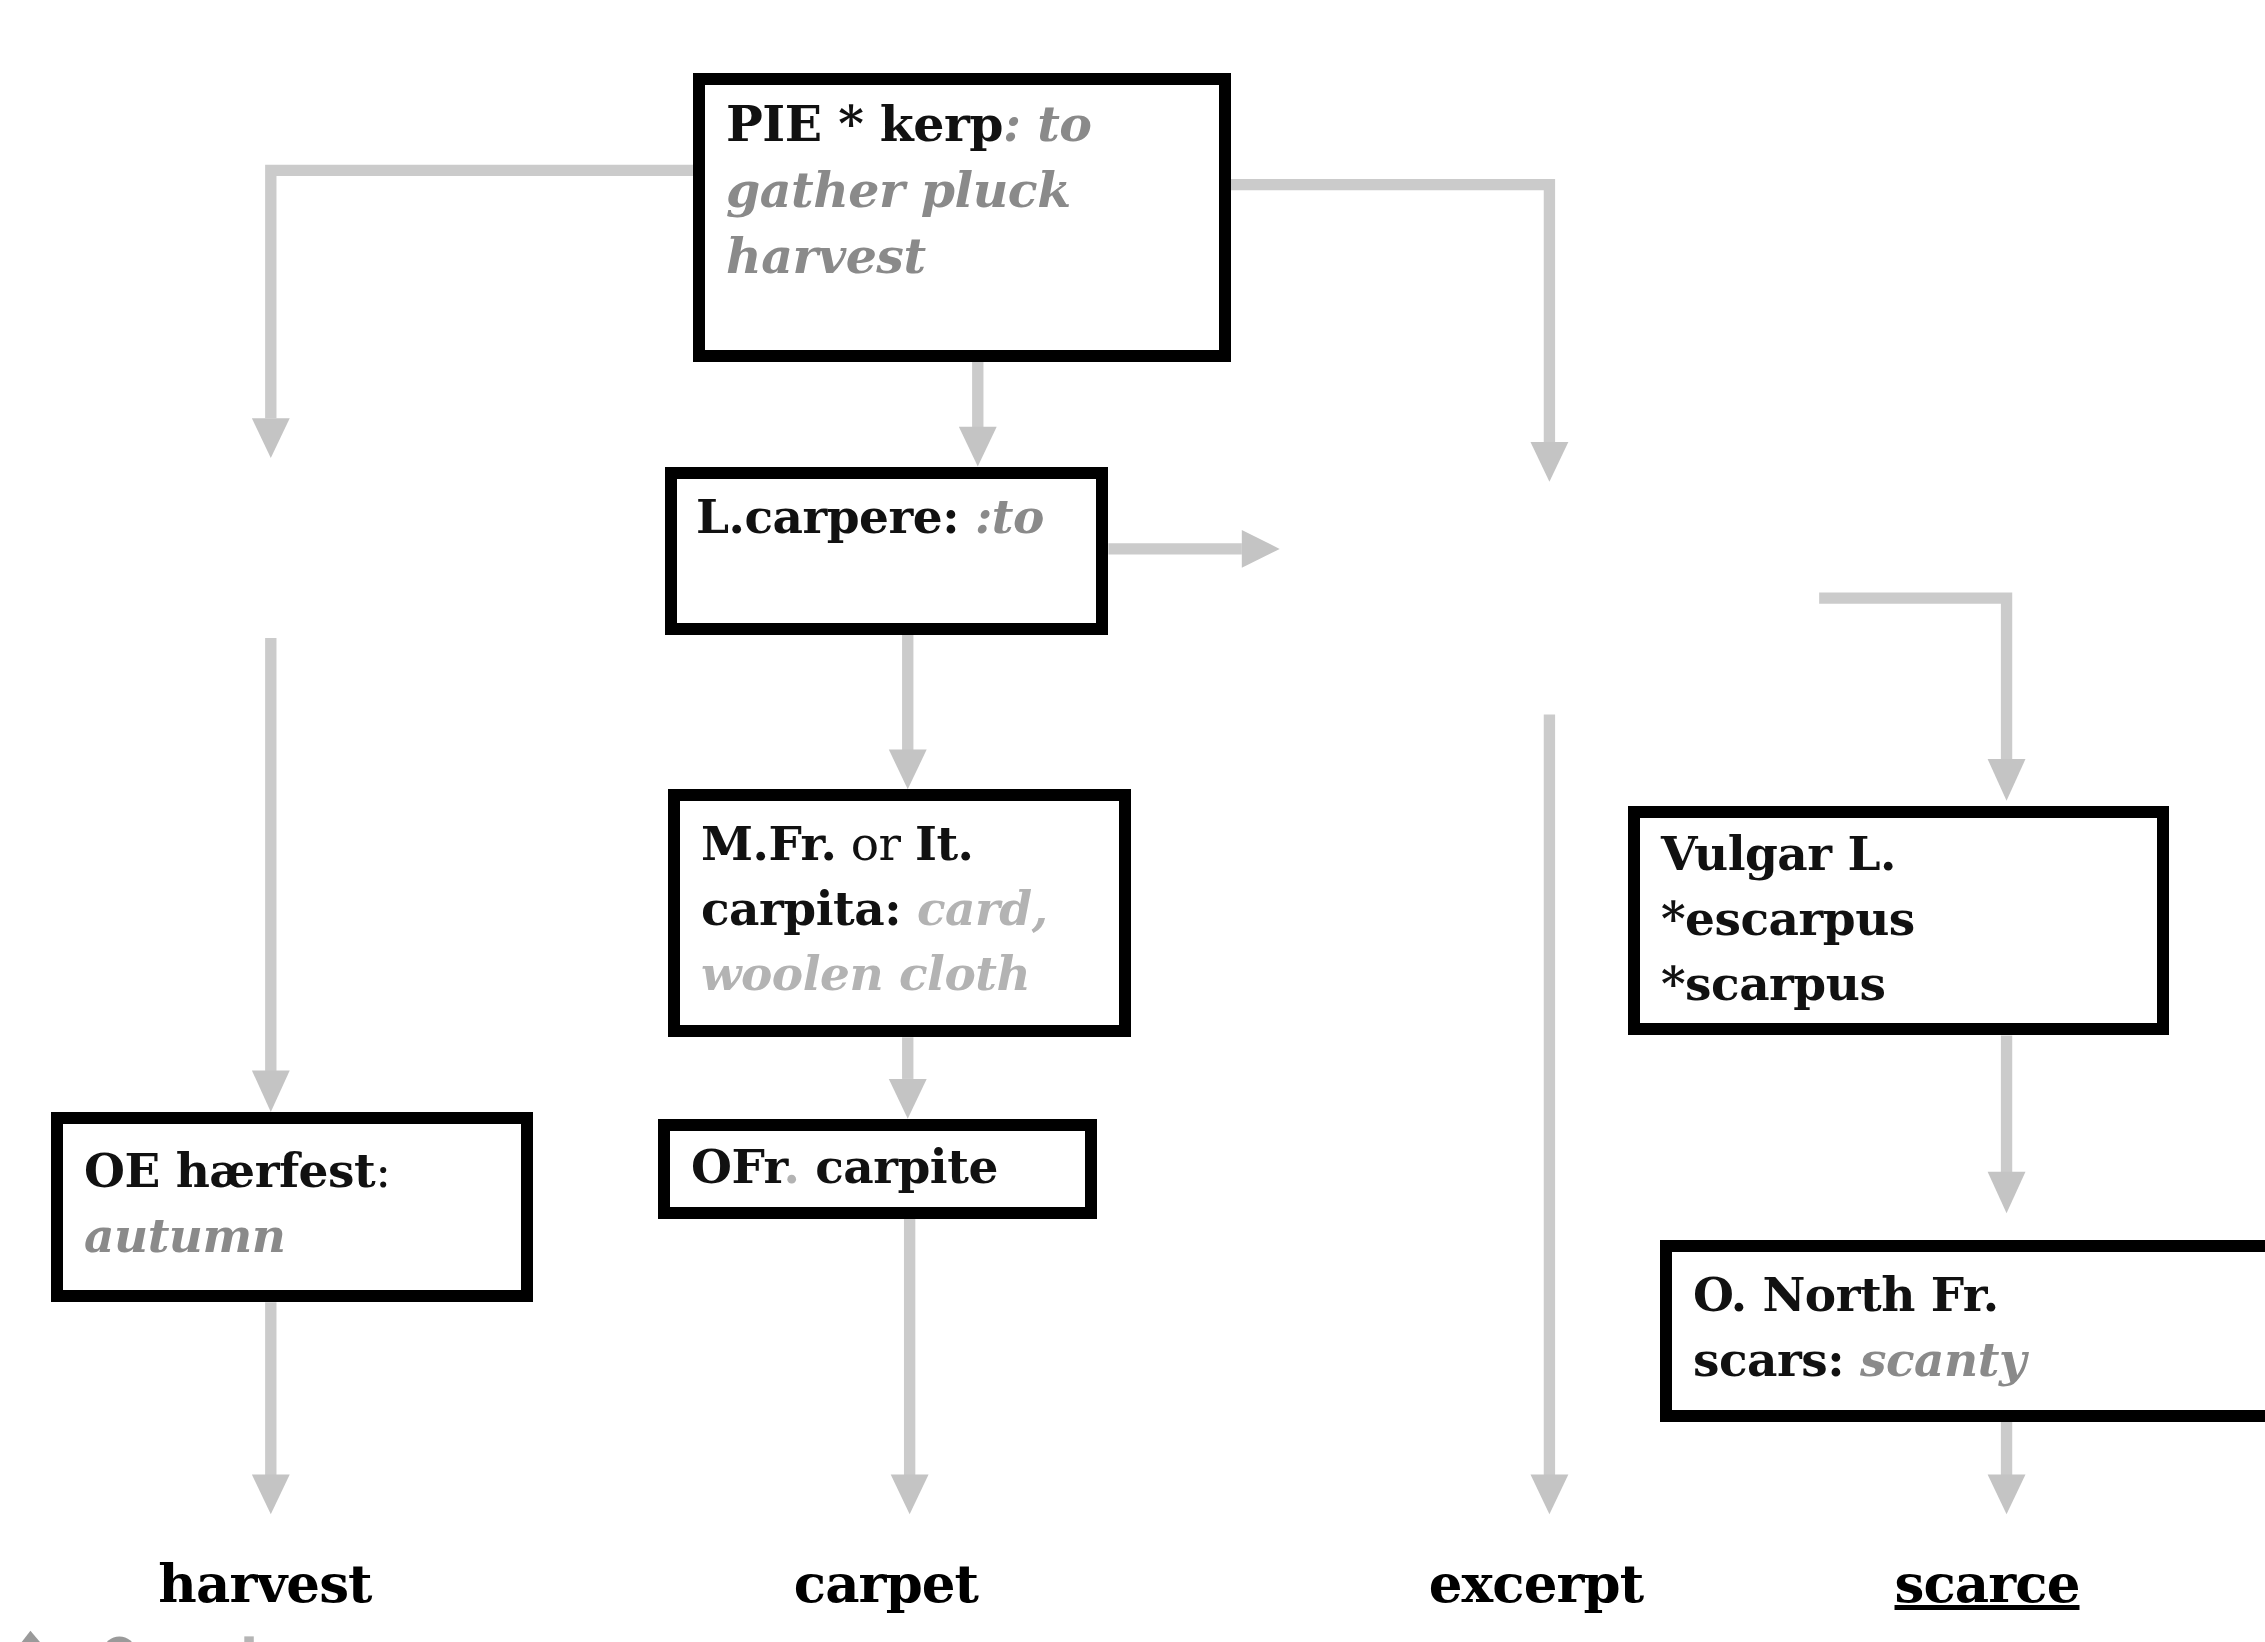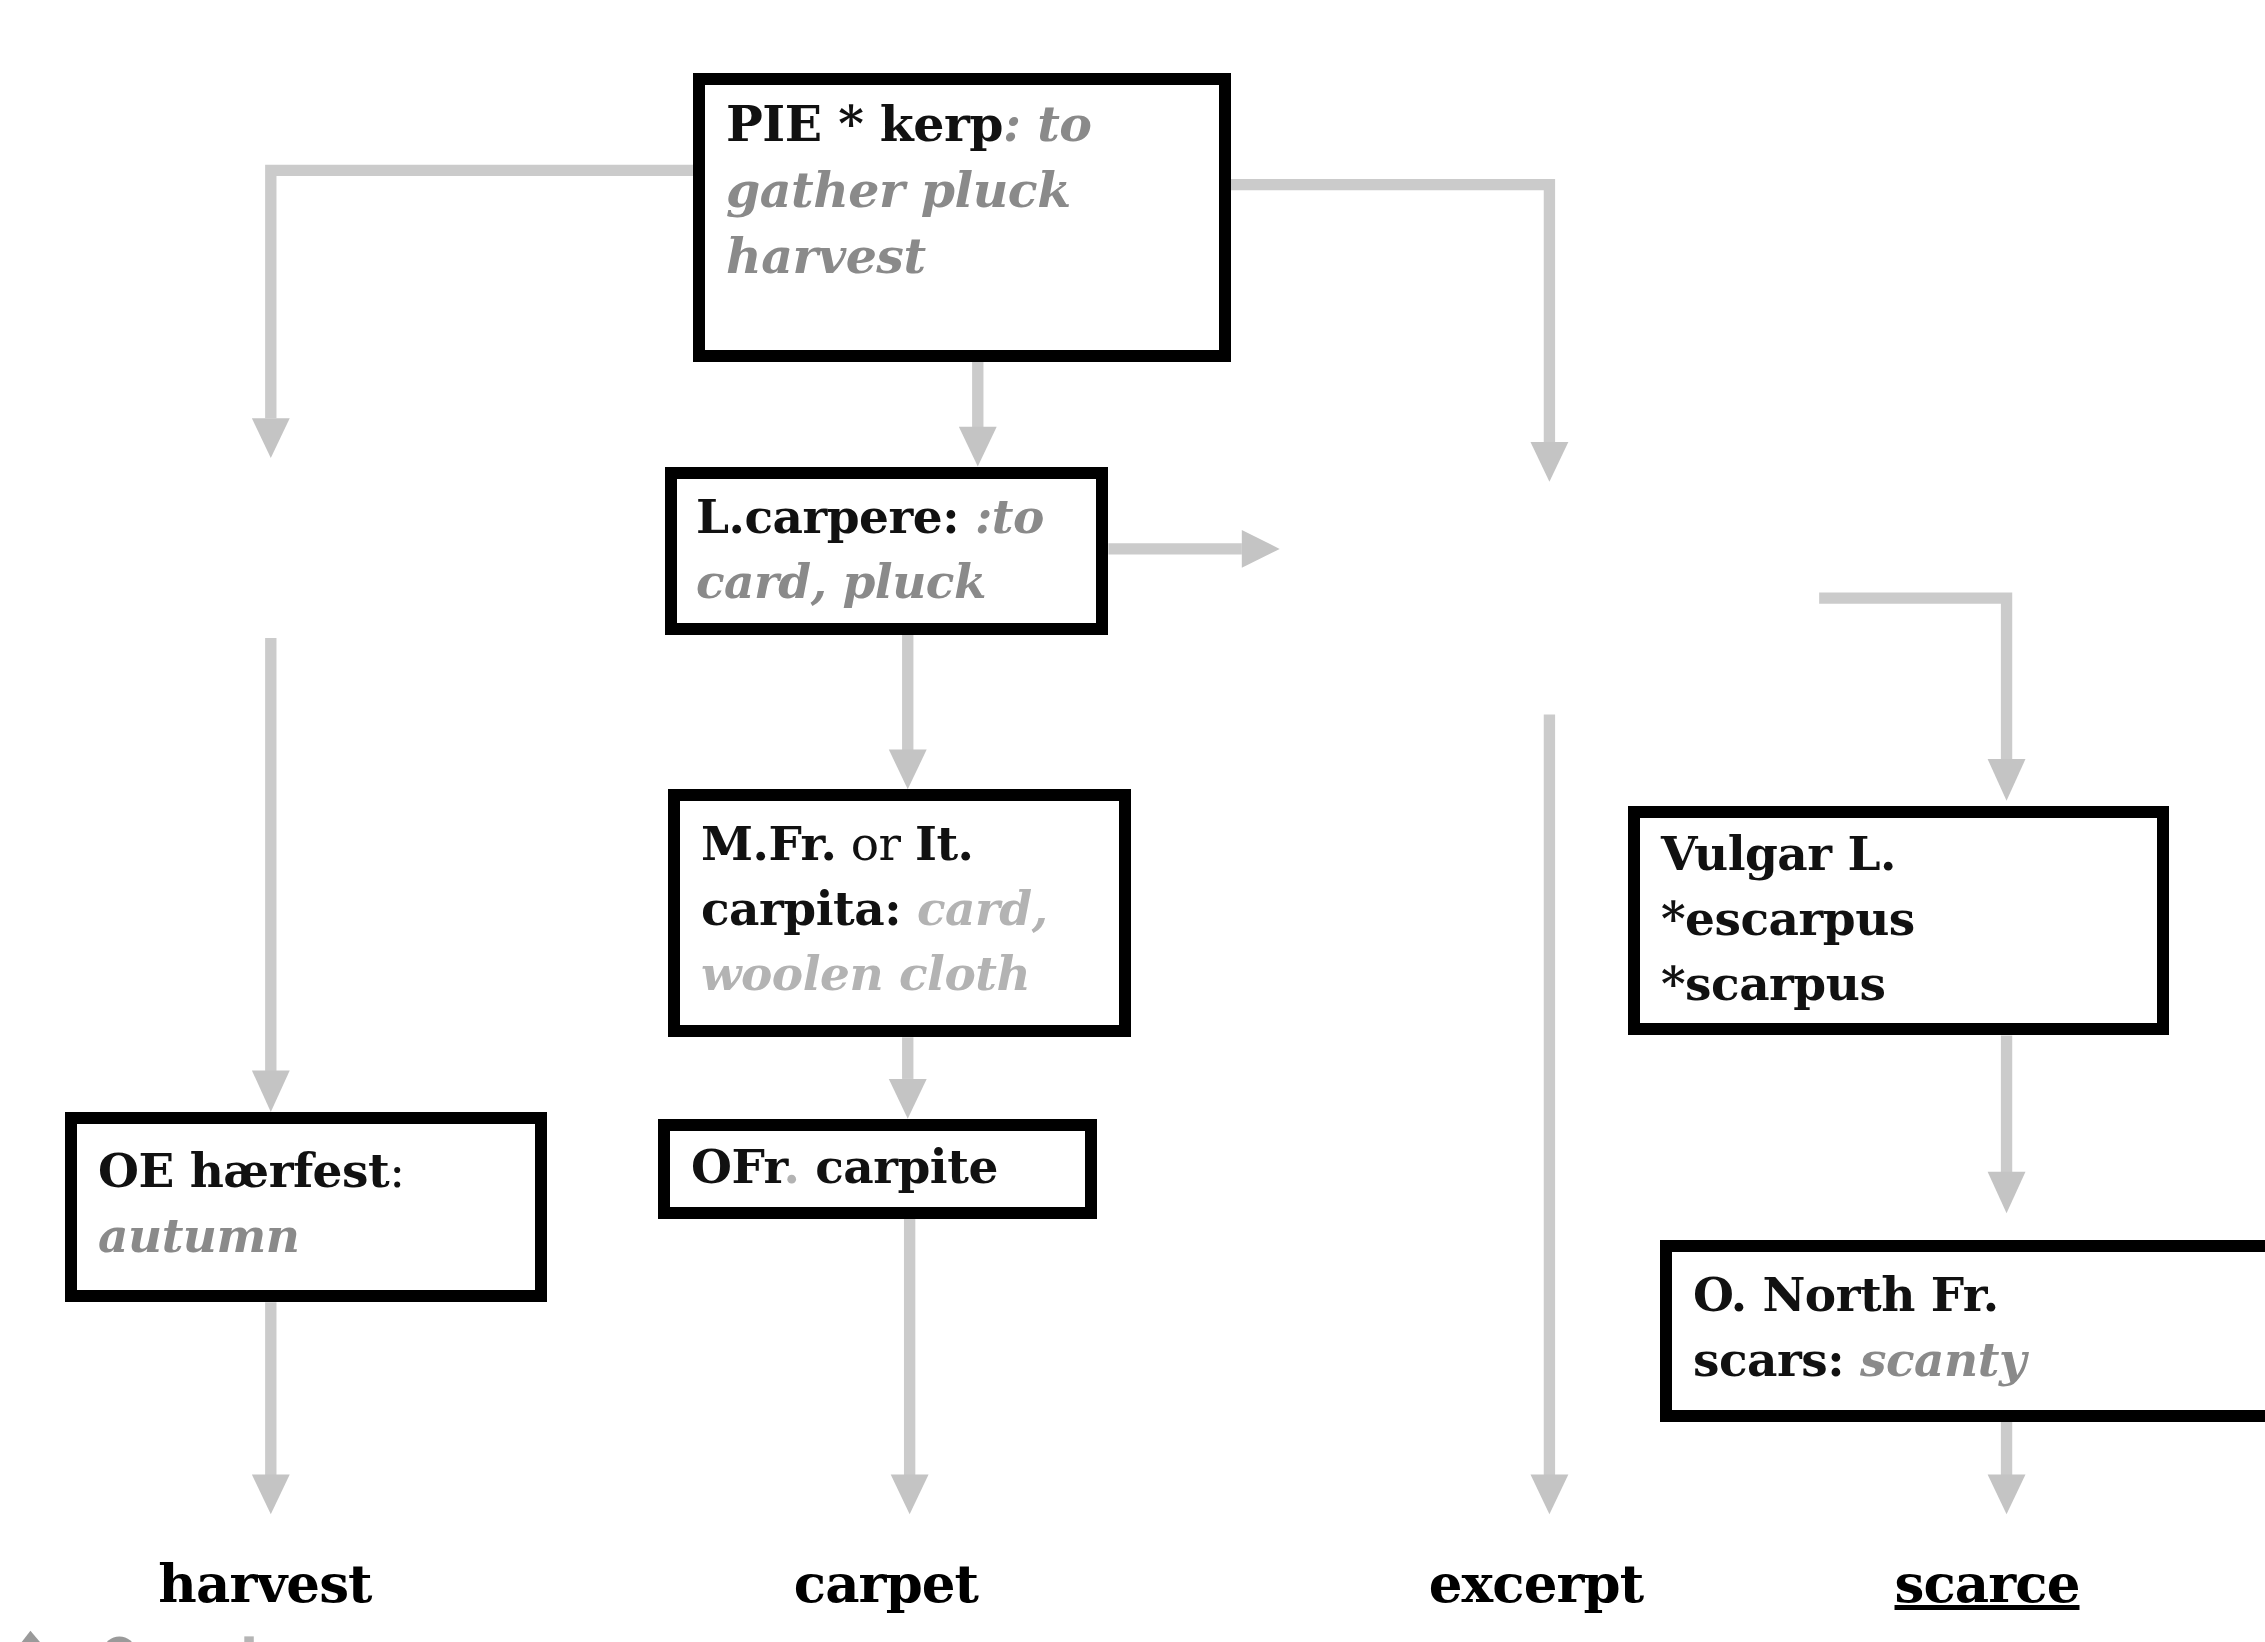--- a/index.html
+++ b/index.html
@@ -36,21 +36,21 @@
     position:absolute;z-index:1;transform:translateX(-50%);
     font-weight:700;font-size:53px;color:#000;letter-spacing:-0.9px;white-space:nowrap;
   }
   
   .n-pie      {left:693px; top:73px;   width:538px;height:289px;padding:5.7px 21px; font-size:49px;line-height:1.35;}
   .n-pgmic    {left:52px;  top:458px;  width:447px;height:180px;padding:11.4px 21px;}
   .n-carpere  {left:665px; top:467px;  width:443px;height:168px;padding:5.7px 19px;}
   .n-excerpere{left:1279px;top:482px;  width:539px;height:233px;padding:3.8px 19px;}
   .n-carpita  {left:668px; top:789px;  width:463px;height:248px;padding:11.4px 21px;}
   .n-vulgar   {left:1628px;top:806px;  width:541px;height:229px;padding:3.8px 21px;}
-  .n-haerfest {left:65px;  top:1112px; width:482px;height:190px;padding:15px 21px;}
+  .n-haerfest {left:51px;  top:1112px; width:482px;height:190px;padding:15px 21px;}
   .n-carpite  {left:658px; top:1119px; width:439px;height:100px;padding:3.8px 21px;}
   .n-scars    {left:1660px;top:1240px; width:618px;height:182px;padding:11.4px 21px;}
   .leaf-harvest{left:265px; top:1552px;}
   .leaf-carpet {left:886px; top:1552px;}
   .leaf-excerpt{left:1536px;top:1552px;}
   .leaf-scarce {left:1987px;top:1552px;text-decoration:underline;}
 </style>
 </head>
 <body>
 
@@ -104,21 +104,20 @@
 
   <div class="node n-pie">
     <span>PIE * kerp</span><span class="gloss">: to</span><br>
     <span class="gloss">gather pluck</span><br>
     <span class="gloss">harvest</span>
   </div>
 
 
   <div class="node n-carpere">
     <span>L.carpere:</span><span class="gloss"> :to</span><br>
-    <span class="gloss">card, pluck</span>
   </div>
 
 
   <div class="node n-carpita">
     <span>M.Fr.</span><span class="mid"> or </span><span>It.</span><br>
     <span>carpita:</span><span class="gloss-light"> card,</span><br>
     <span class="gloss-light">woolen cloth</span>
   </div>
 
   <div class="node n-vulgar">

